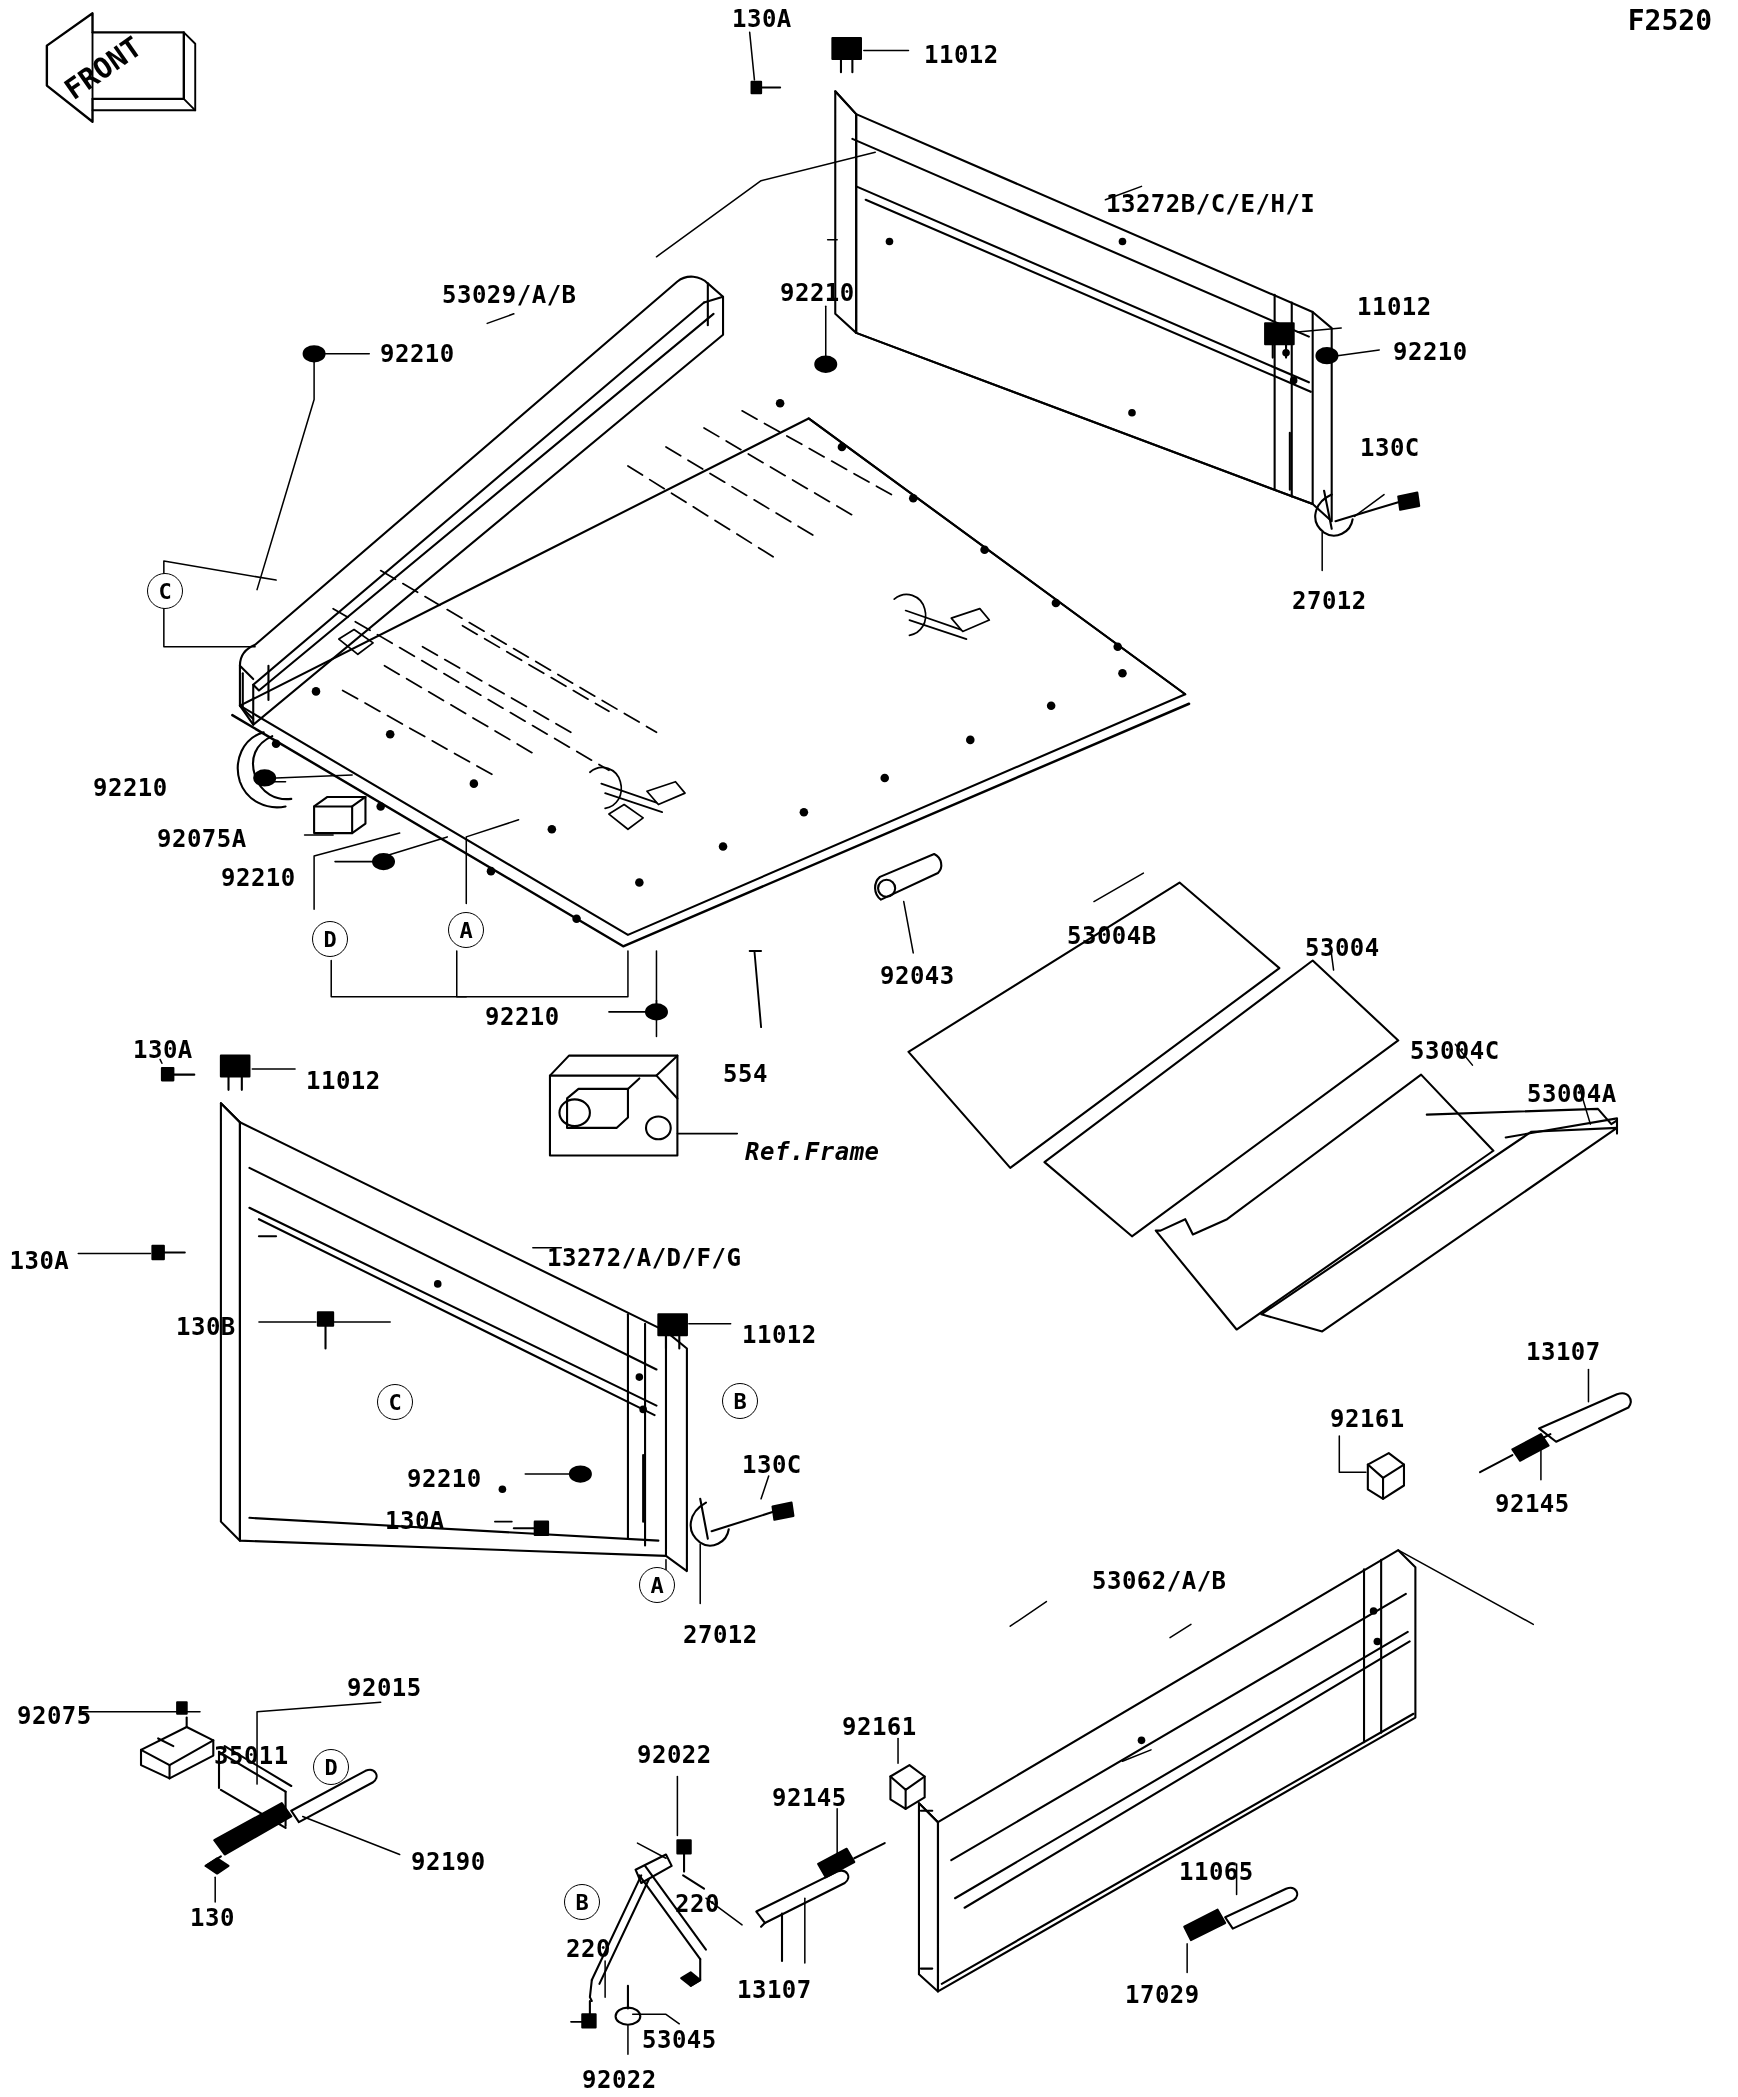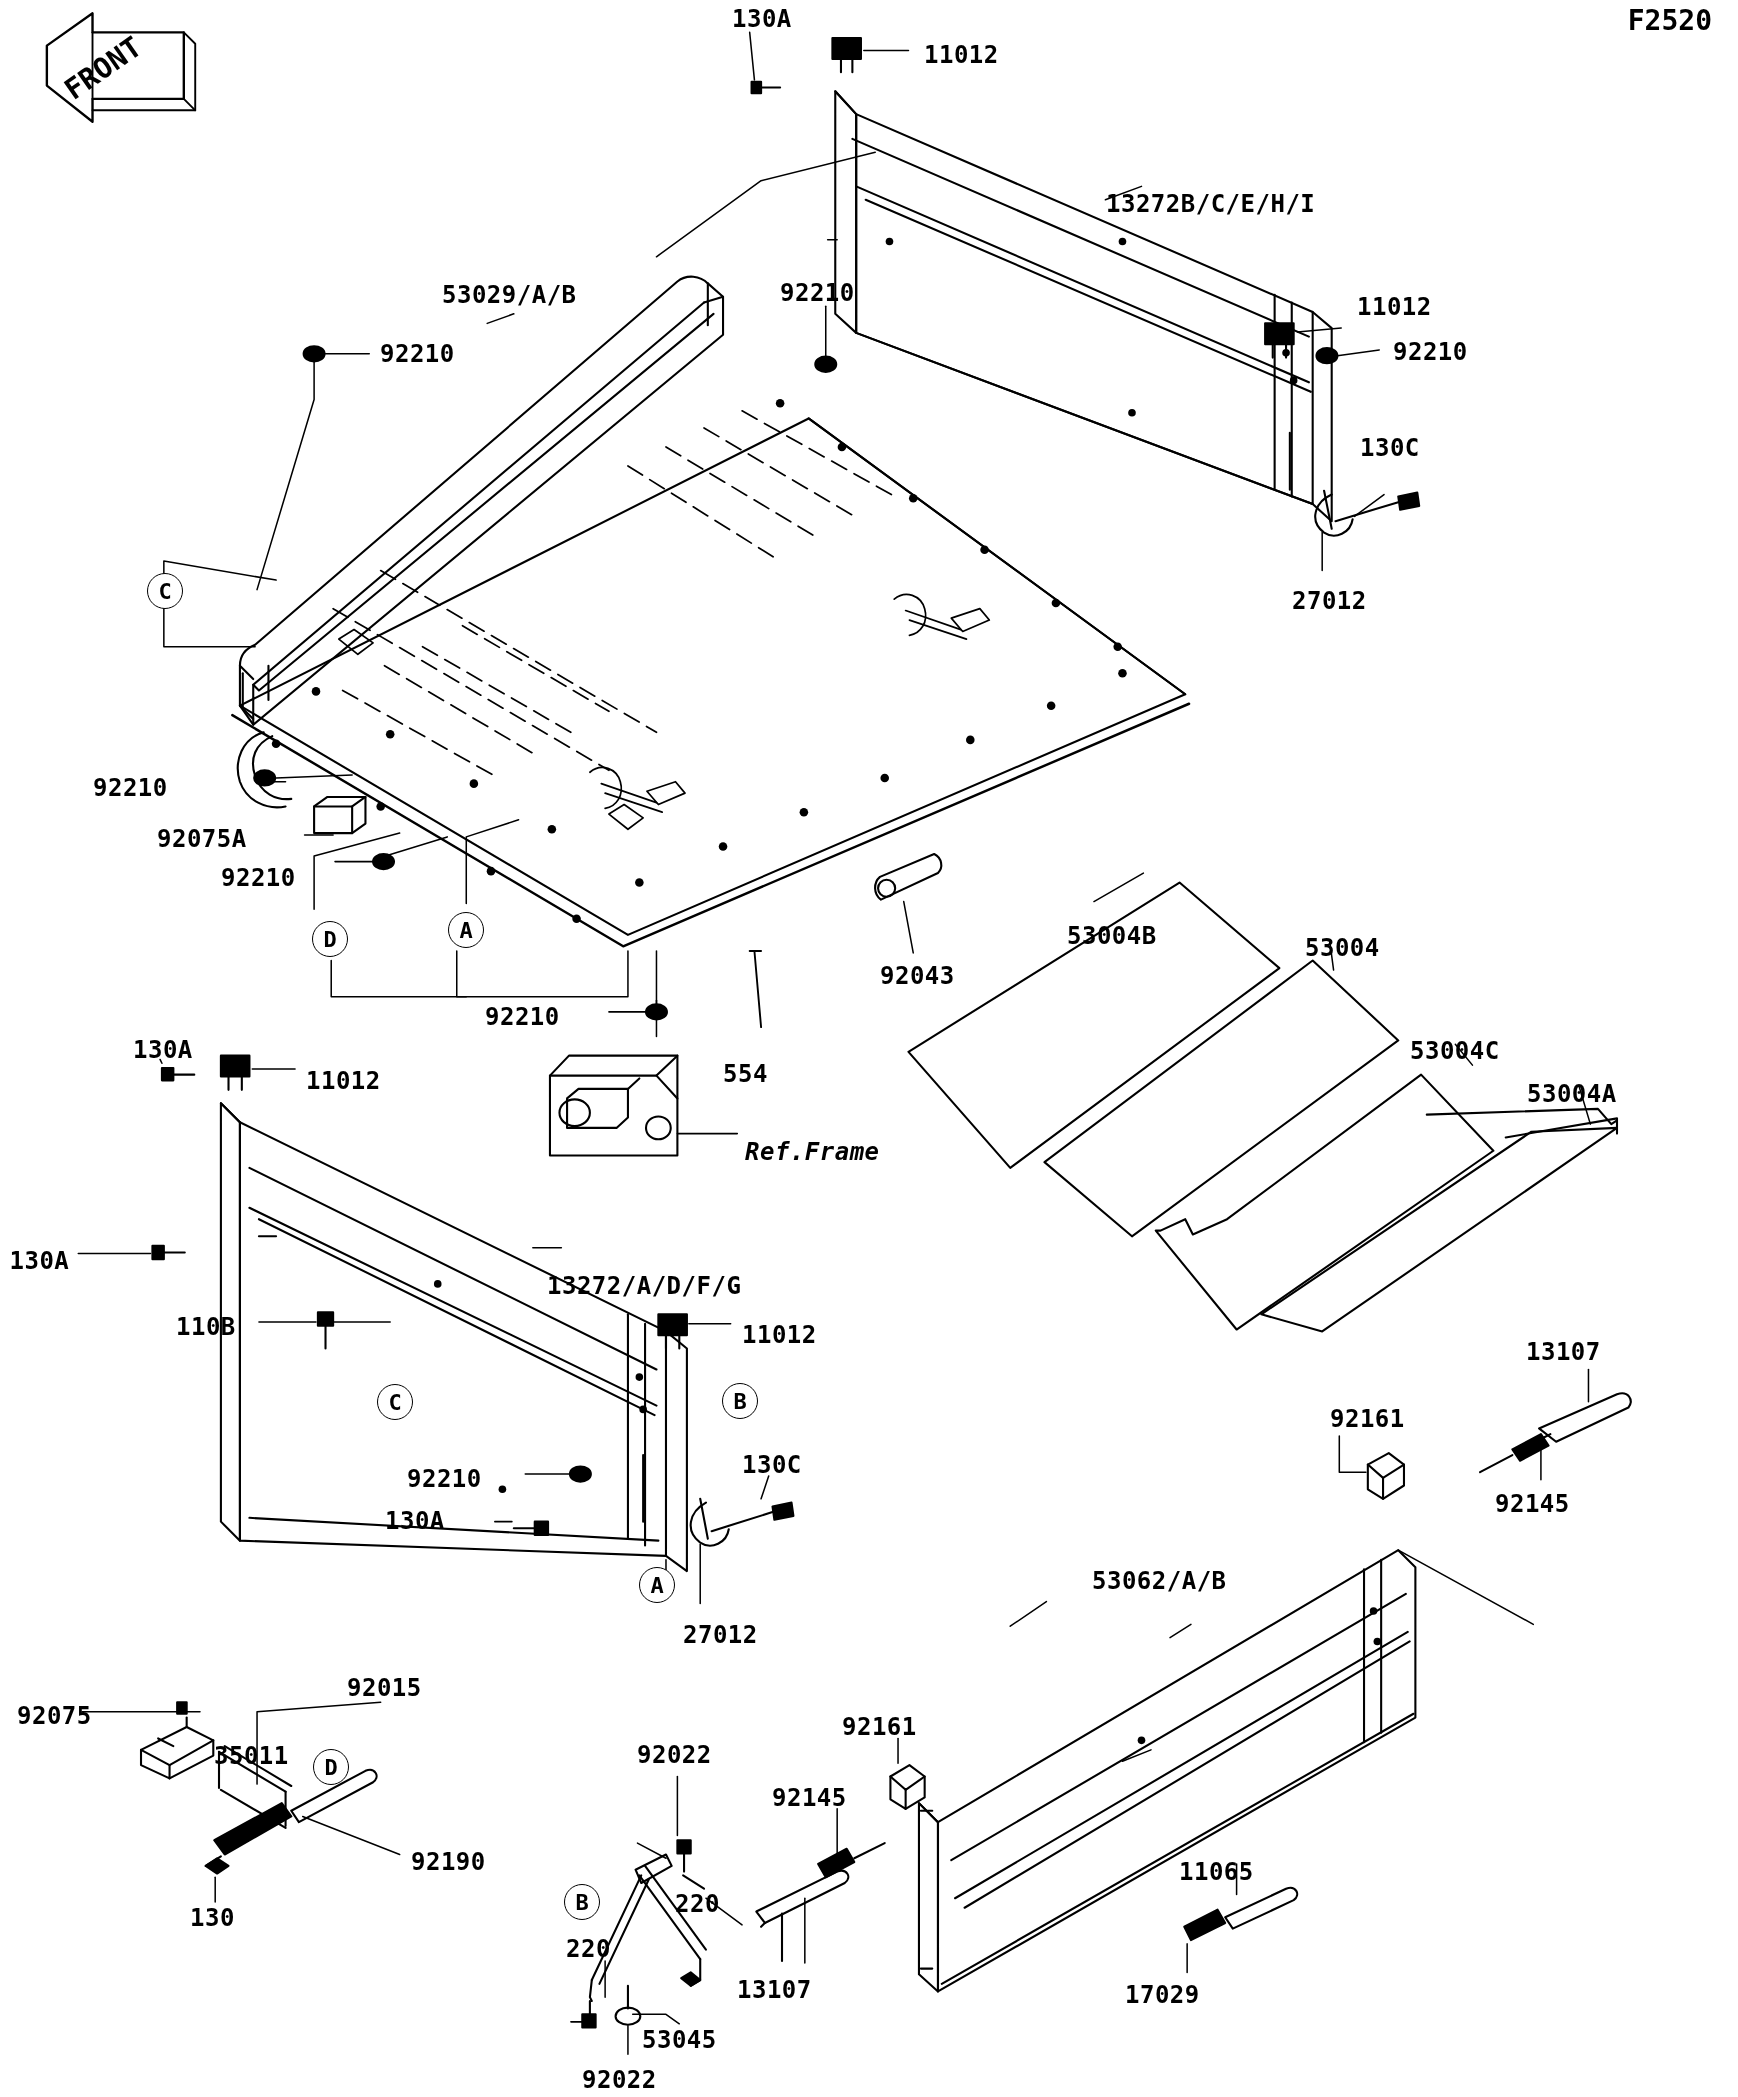--- a/index.html
+++ b/index.html
@@ -459,22 +459,22 @@
       <div class="lbl" style="left: 1305px; top: 934px;">53004</div>
       <div class="lbl" style="left: 1410px; top: 1037px;">53004C</div>
       <div class="lbl" style="left: 880px; top: 962px;">92043</div>
       <div class="lbl" style="left: 1527px; top: 1080px;">53004A</div>
       <div class="lbl" style="left: 485px; top: 1003px;">92210</div>
       <div class="lbl" style="left: 723px; top: 1060px;">554</div>
       <div class="lbl" style="left: 133px; top: 1036px;">130A</div>
       <div class="lbl" style="left: 306px; top: 1067px;">11012</div>
       <div class="lbl" style="left: 745px; top: 1138px; font-style: italic;">Ref.Frame</div>
       <div class="lbl" style="left: 9.5px; top: 1247px;">130A</div>
-      <div class="lbl" style="left: 547px; top: 1244px; margin-top: 28px;">13272/A/D/F/G</div>
-      <div class="lbl" style="left: 176px; top: 1313px;">110B</div>
+      <div class="lbl" style="left: 547px; top: 1244px;">13272/A/D/F/G</div>
+      <div class="lbl" style="left: 176px; top: 1313px;">130B</div>
       <div class="lbl" style="left: 742px; top: 1321px;">11012</div>
       <div class="lbl" style="left: 1526px; top: 1338px;">13107</div>
       <div class="lbl" style="left: 1330px; top: 1405px;">92161</div>
       <div class="lbl" style="left: 1495px; top: 1490px;">92145</div>
       <div class="lbl" style="left: 407px; top: 1465px;">92210</div>
       <div class="lbl" style="left: 742px; top: 1451px;">130C</div>
       <div class="lbl" style="left: 1092px; top: 1567px;">53062/A/B</div>
       <div class="lbl" style="left: 385px; top: 1507px;">130A</div>
       <div class="lbl" style="left: 683px; top: 1621px;">27012</div>
       <div class="lbl" style="left: 347px; top: 1674px;">92015</div>

